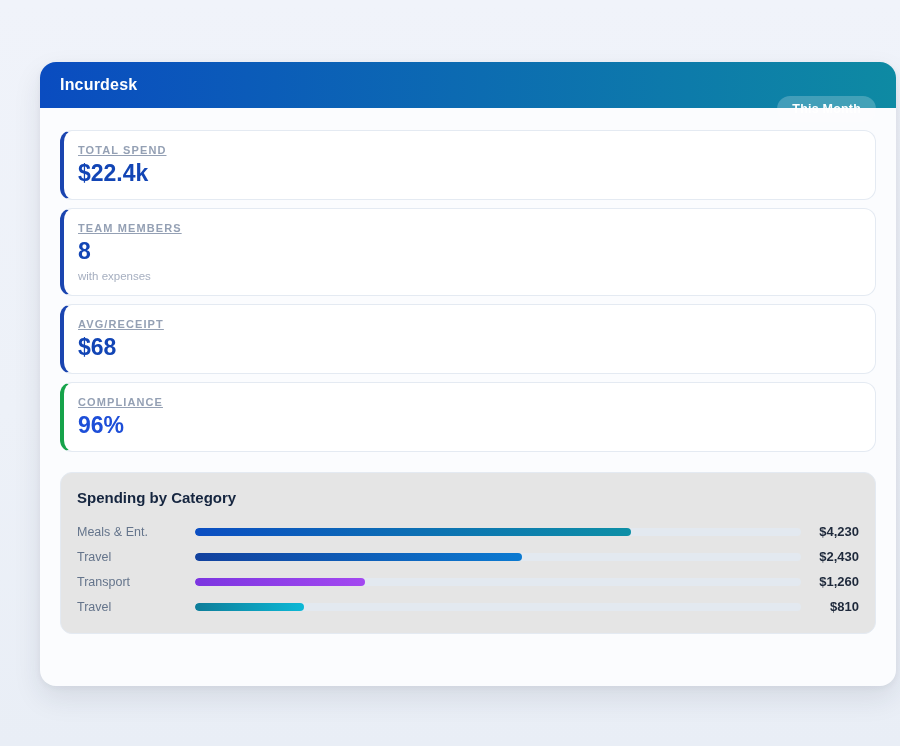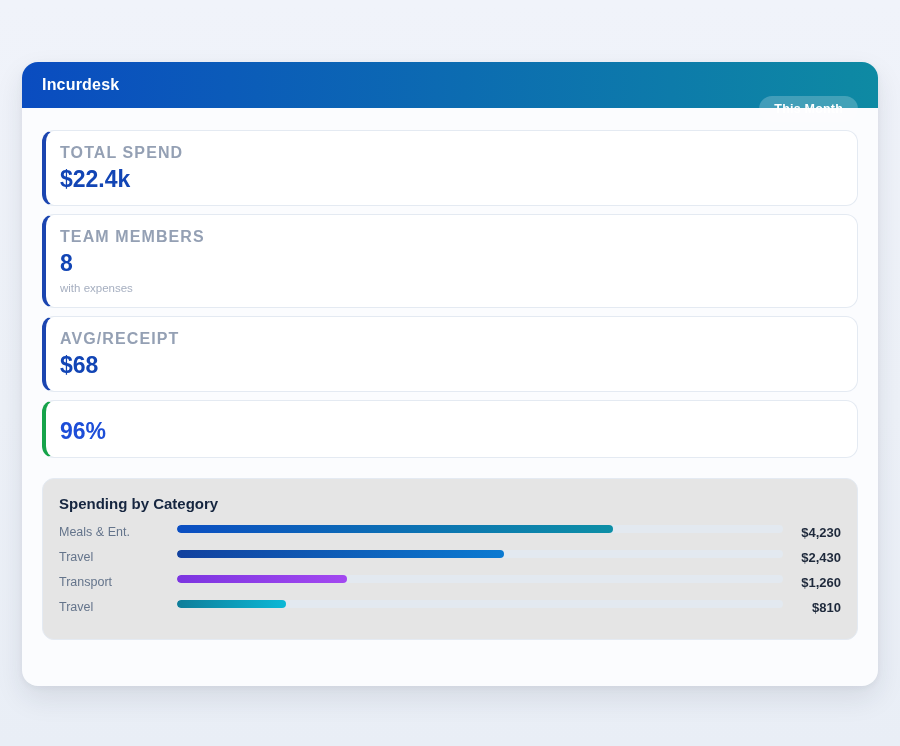--- a/index.html
+++ b/index.html
@@ -3,49 +3,49 @@
 <meta charset="utf-8">
 <style>
   * { margin:0; padding:0; box-sizing:border-box; }
   html,body { width:900px; height:746px; overflow:hidden; }
   body {
     font-family:"Liberation Sans", sans-serif;
     background:linear-gradient(180deg,#f0f3fa 0%,#edf1f8 55%,#e9eef6 100%);
     position:relative;
   }
   .panel {
-    position:absolute; left:22px; top:62px; width:856px; height:624px;
+    position:absolute; left:40px; top:62px; width:856px; height:624px;
     background:#fbfcfe; border-radius:16px;
     box-shadow:0 12px 28px rgba(30,41,59,0.10), 0 2px 6px rgba(30,41,59,0.05);
   }
   .app-header {
     height:46px; border-radius:16px 16px 0 0;
     display:flex; align-items:center; justify-content:space-between;
     padding:0 20px;
   }
   .app-title { color:#ffffff; font-size:16px; font-weight:bold; letter-spacing:0.2px; }
   .badge {
     background:rgba(255,255,255,0.22); color:#ffffff;
     font-size:12.5px; font-weight:bold; letter-spacing:0.2px;
     padding:6px 15px; border-radius:999px; border:none; cursor:pointer;margin-top:48px;
   }
   .content { padding:22px 20px 0 20px; }
   .stat-card {
     background:#ffffff; border:1px solid #e4eaf2; border-left:4px solid #1b45b0;
     border-radius:12px; padding:13px 16px 13px 14px; margin-bottom:8px;
   }
-  .stat-label { font-size:16px; font-weight:bold; letter-spacing:1.1px; color:#94a0b4; }
+  .stat-label { font-size:11px; font-weight:bold; letter-spacing:1.1px; color:#94a0b4;text-decoration:underline; }
   .stat-value { font-size:23px; font-weight:bold; color:#1245b5; margin-top:5px; line-height:1.1; }
   .stat-sub { font-size:11.5px; color:#a6afc0; margin-top:5px; }
   .chart-card {
     background:#e5e5e5; border:1px solid #e4eaf2; border-radius:12px;
     margin-top:20px; padding:16px 16px 14px 16px;
   }
   .chart-title { font-size:15px; font-weight:bold; color:#15253f; margin-bottom:13px; }
-  .chart-row { display:flex; height:25px; }
+  .chart-row { display:flex; align-items:center; height:25px; }
   .row-label { width:118px; font-size:12.5px; color:#64748b; flex:none; }
   .bar-track { flex:1; height:8px; background:#e3e9f0; border-radius:4px; overflow:hidden; }
   .bar-fill { height:100%; border-radius:4px; }
   .row-value { width:58px; flex:none; text-align:right; font-size:13px; font-weight:bold; color:#1e293b; }
 </style>
 </head>
 <body>
 
 <div class="panel">
   <div class="app-header" style="background: linear-gradient(90deg, rgb(10, 76, 192), rgb(14, 138, 163));">
@@ -65,20 +65,21 @@
     <div class="stat-sub">with expenses</div>
   </div>
 
   <div class="stat-card" style="border-left-color: rgb(27, 69, 176);">
     <div class="stat-label">AVG/RECEIPT</div>
     <div class="stat-value" style="color: rgb(18, 69, 181);">$68</div>
 
   </div>
 
   <div class="stat-card" style="border-left-color: rgb(22, 163, 74);">
+    <div class="stat-label">COMPLIANCE</div>
     <div class="stat-value" style="color: #1d4ed8;">96%</div>
 
   </div>
 </div>
     <div class="chart-card">
       <div class="chart-title">Spending by Category</div>
       <div id="chart-rows">
   <div class="chart-row">
     <div class="row-label">Meals &amp; Ent.</div>
     <div class="bar-track" style="background: rgb(227, 233, 240);">

